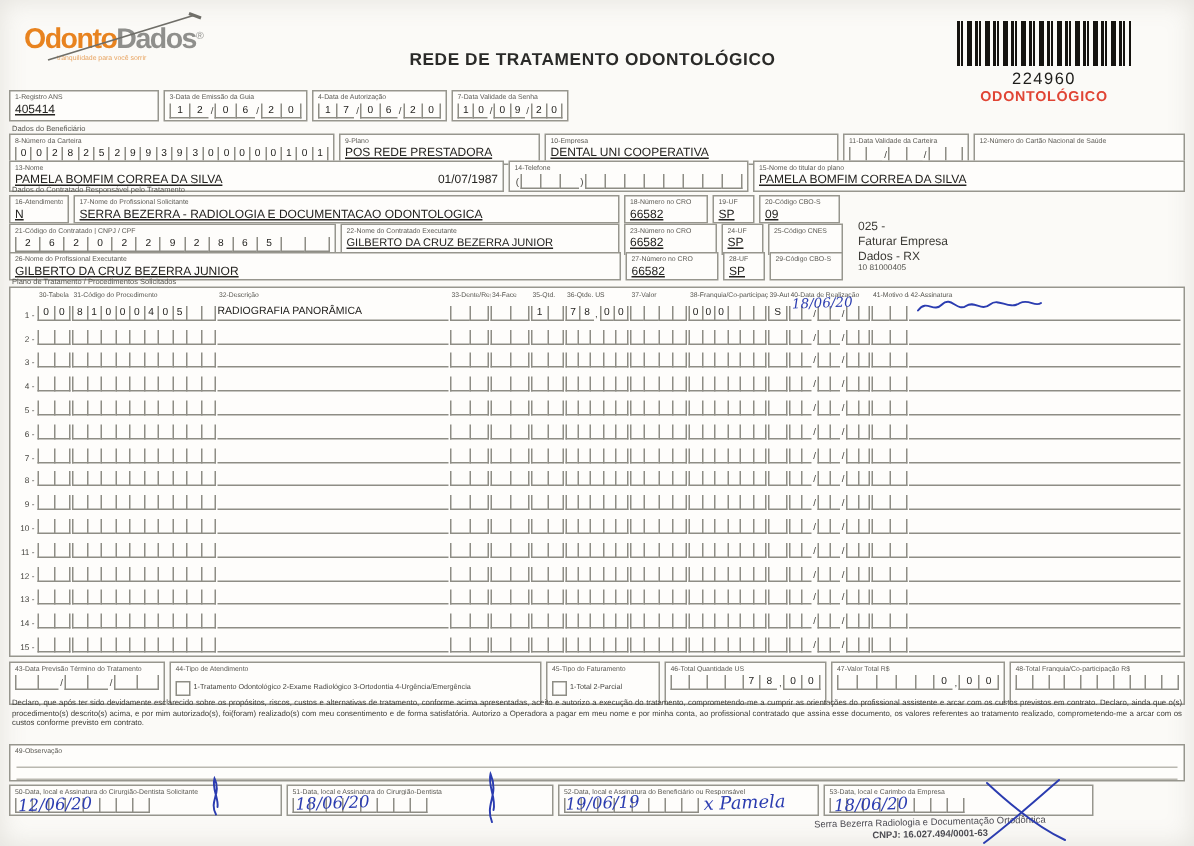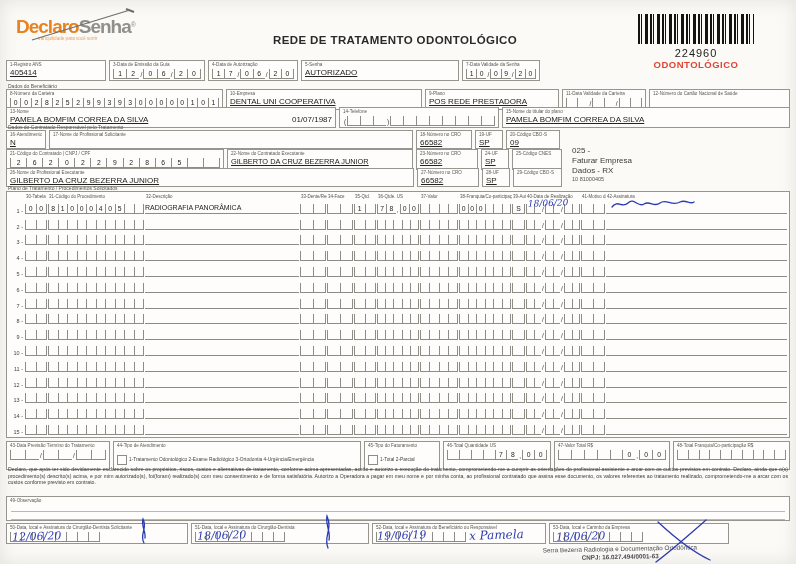--- a/index.html
+++ b/index.html
@@ -48,21 +48,21 @@
   .chk{display:inline-block;width:8px;height:8px;border:1px solid #8e8d85;vertical-align:middle;margin-right:2px;}
   .opts{font-size:4.8px;color:#45443f;vertical-align:middle;white-space:nowrap;}
   svg.sig path{stroke:#2b3cb0;stroke-width:1.3;fill:none;stroke-linecap:round;}
 </style>
 </head>
 <body>
 
 <div class="sheet">
 
   <div class="abs" style="left:16px;top:16px;width:170px;">
-    <span class="lg1">Declaro</span><span class="lg2">Senha</span><span class="lgr">®</span>
+    <span class="lg1">Odonto</span><span class="lg2">Dados</span><span class="lgr">®</span>
     <div class="lgtag">tranquilidade para você sorrir</div>
     <svg class="abs" style="left:2px;top:-10px;" width="120" height="40">
         <path d="M112,4 L14,34" stroke="#6f6e68" stroke-width="1.2" fill="none"></path>
         <path d="M108,3 L116,6" stroke="#6f6e68" stroke-width="2" fill="none"></path>
       </svg>
   </div>
   <div class="abs title" style="left:220px;top:34px;width:350px;">REDE DE TRATAMENTO ODONTOLÓGICO</div>
   <svg class="abs sig" style="left:648px;top:28px;" width="24" height="12">
       <path d="M2,8 C6,3 9,9 13,5 C16,2 19,7 22,4" stroke="#5a5a6a" stroke-width="0.8" fill="none"></path>
     </svg>
@@ -94,24 +94,20 @@
           <span class="cc">1</span>
           <span class="cc">7</span>
           <span class="cs">/</span>
           <span class="cc">0</span>
           <span class="cc">6</span>
           <span class="cs">/</span>
           <span class="cc">2</span>
           <span class="cc">0</span>
         </div>
     </div>
-    <div class="fld" style="width:158px;">
-      <div class="flabel">5-Senha</div>
-      <div class="fvalue">AUTORIZADO</div>
-    </div>
     <div class="fld" style="width:78px;">
       <div class="flabel">7-Data Validade da Senha</div>
       <div class="comb">
           <span class="cc">1</span>
           <span class="cc">0</span>
           <span class="cs">/</span>
           <span class="cc">0</span>
           <span class="cc">9</span>
           <span class="cs">/</span>
           <span class="cc">2</span>
@@ -140,27 +136,27 @@
           <span class="cc">0</span>
           <span class="cc">0</span>
           <span class="cc">0</span>
           <span class="cc">0</span>
           <span class="cc">0</span>
           <span class="cc">1</span>
           <span class="cc">0</span>
           <span class="cc">1</span>
         </div>
     </div>
+    <div class="fld" style="width:134px;">
+      <div class="flabel">9-Plano</div>
+      <div class="fvalue">POS REDE PRESTADORA</div>
+    </div>
     <div class="fld" style="width:196px;">
       <div class="flabel">10-Empresa</div>
       <div class="fvalue">DENTAL UNI COOPERATIVA</div>
-    </div>
-    <div class="fld" style="width:134px;">
-      <div class="flabel">9-Plano</div>
-      <div class="fvalue">POS REDE PRESTADORA</div>
     </div>
     <div class="fld" style="width:84px;">
       <div class="flabel">11-Data Validade da Carteira</div>
       <div class="comb">
           <span class="cc"></span>
           <span class="cc"></span>
           <span class="cs">/</span>
           <span class="cc"></span>
           <span class="cc"></span>
           <span class="cs">/</span>
@@ -203,20 +199,21 @@
   </div>
 
   <div class="abs sec" style="left:8px;top:124px;">Dados do Contratado Responsável pelo Tratamento</div>
   <div class="frow" style="left:6px;top:130px;width:556px;">
     <div class="fld" style="width:40px;">
       <div class="flabel">16-Atendimento a RN</div>
       <div class="fvalue">N</div>
     </div>
     <div class="fld" style="width:364px;">
       <div class="flabel">17-Nome do Profissional Solicitante</div>
+      <div class="fvalue">SERRA BEZERRA - RADIOLOGIA E DOCUMENTACAO ODONTOLOGICA</div>
     </div>
     <div class="fld" style="width:56px;">
       <div class="flabel">18-Número no CRO</div>
       <div class="fvalue">66582</div>
     </div>
     <div class="fld" style="width:28px;">
       <div class="flabel">19-UF</div>
       <div class="fvalue">SP</div>
     </div>
     <div class="fld" style="width:54px;">

